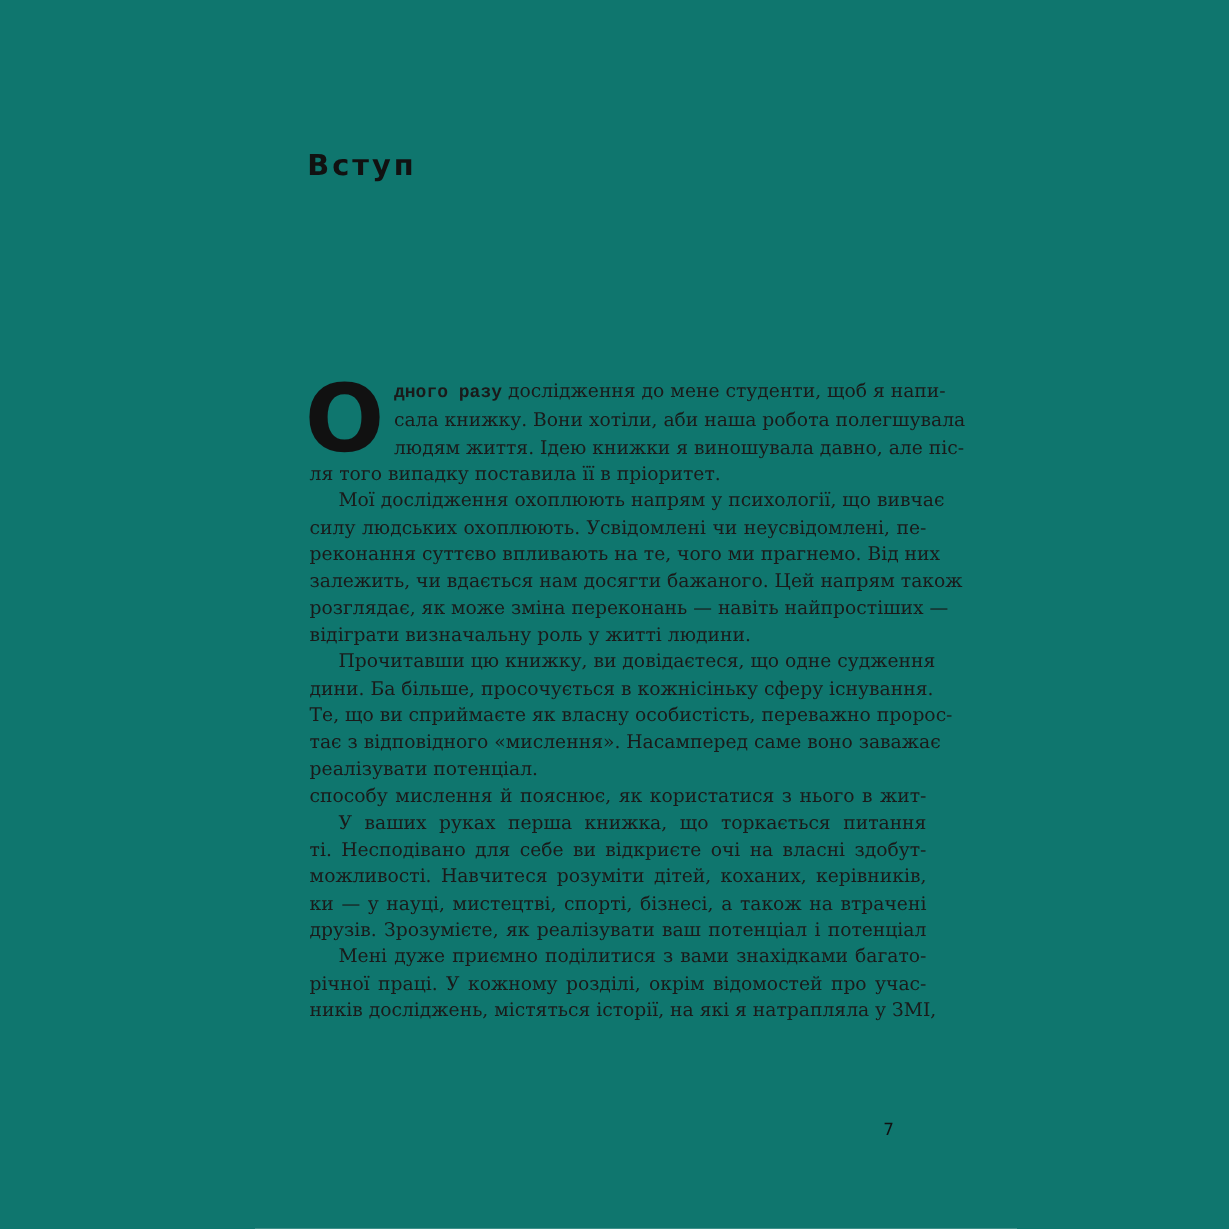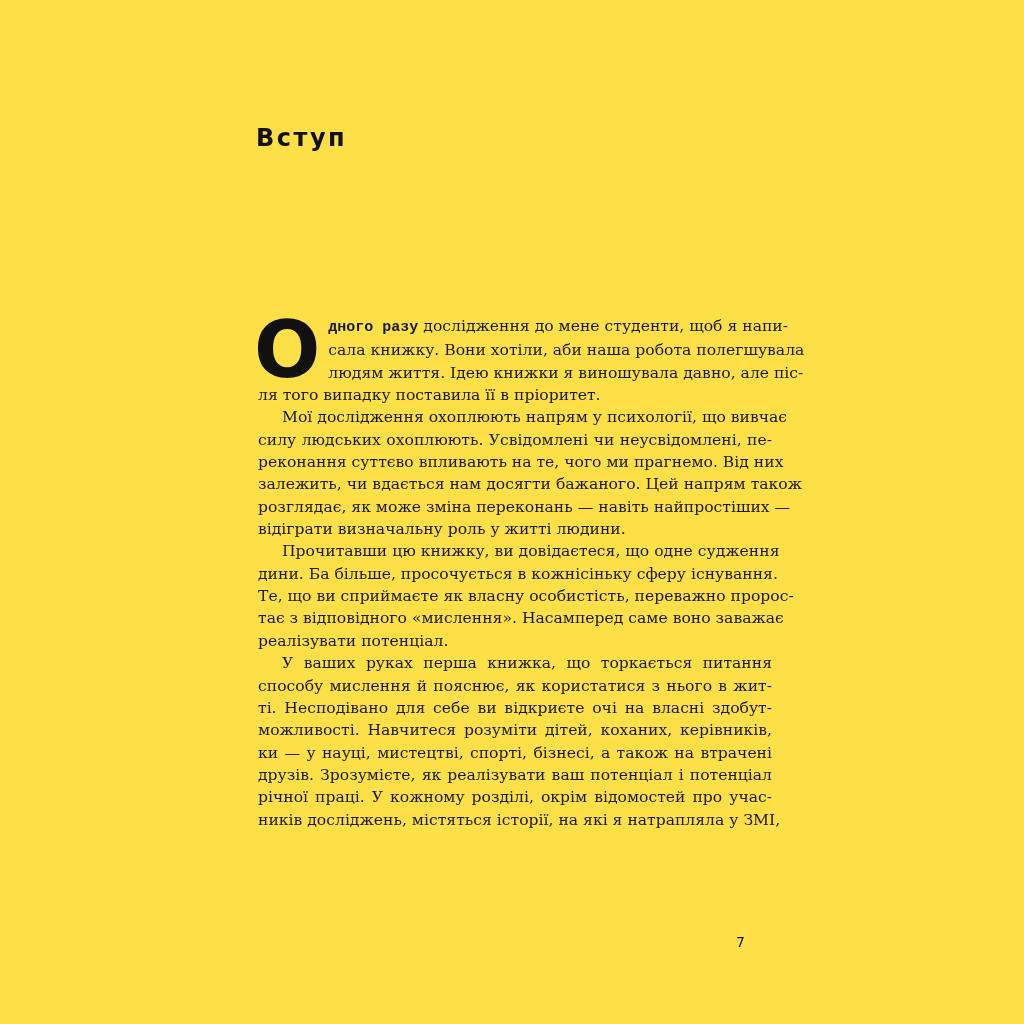--- a/index.html
+++ b/index.html
@@ -10,21 +10,21 @@
     body {
       width: 1024px;
       height: 1024px;
       position: relative;
       overflow: hidden;
     }
     .page {
       position: absolute;
       left: 0; top: 0;
       width: 1024px; height: 1024px;
-      background: #fde047;
+      background: #0f766e;
     }
     .chapter-title {
       position: absolute;
       left: 256px;
       top: 126px;
       margin: 0;
       font-family: "DejaVu Sans", sans-serif;
       font-weight: bold;
       font-size: 24px;
       letter-spacing: 2.5px;
@@ -110,29 +110,30 @@
 
     <div>
       <span class="line indent">Прочитавши цю книжку, ви довідаєтеся, що одне судження</span>
       <span class="line">дини. Ба більше, просочується в кожнісіньку сферу існування.</span>
       <span class="line">Те, що ви сприймаєте як власну особистість, переважно пророс-</span>
       <span class="line">тає з відповідного «мислення». Насамперед саме воно заважає</span>
       <span class="line last">реалізувати потенціал.</span>
     </div>
 
     <div>
+      <span class="line">способу мислення й пояснює, як користатися з нього в жит-</span>
       <span class="line indent">У ваших руках перша книжка, що торкається питання</span>
-      <span class="line">способу мислення й пояснює, як користатися з нього в жит-</span>
       <span class="line">ті. Несподівано для себе ви відкриєте очі на власні здобут-</span>
       <span class="line">можливості. Навчитеся розуміти дітей, коханих, керівників,</span>
       <span class="line">ки — у науці, мистецтві, спорті, бізнесі, а також на втрачені</span>
       <span class="line">друзів. Зрозумієте, як реалізувати ваш потенціал і потенціал</span>
     </div>
 
     <div>
+      <span class="line indent">Мені дуже приємно поділитися з вами знахідками багато-</span>
       <span class="line">річної праці. У кожному розділі, окрім відомостей про учас-</span>
       <span class="line">ників досліджень, містяться історії, на які я натрапляла у ЗМІ,</span>
     </div>
 
   </div>
 
   <div class="page-number">7</div>
 
 </div>
 

